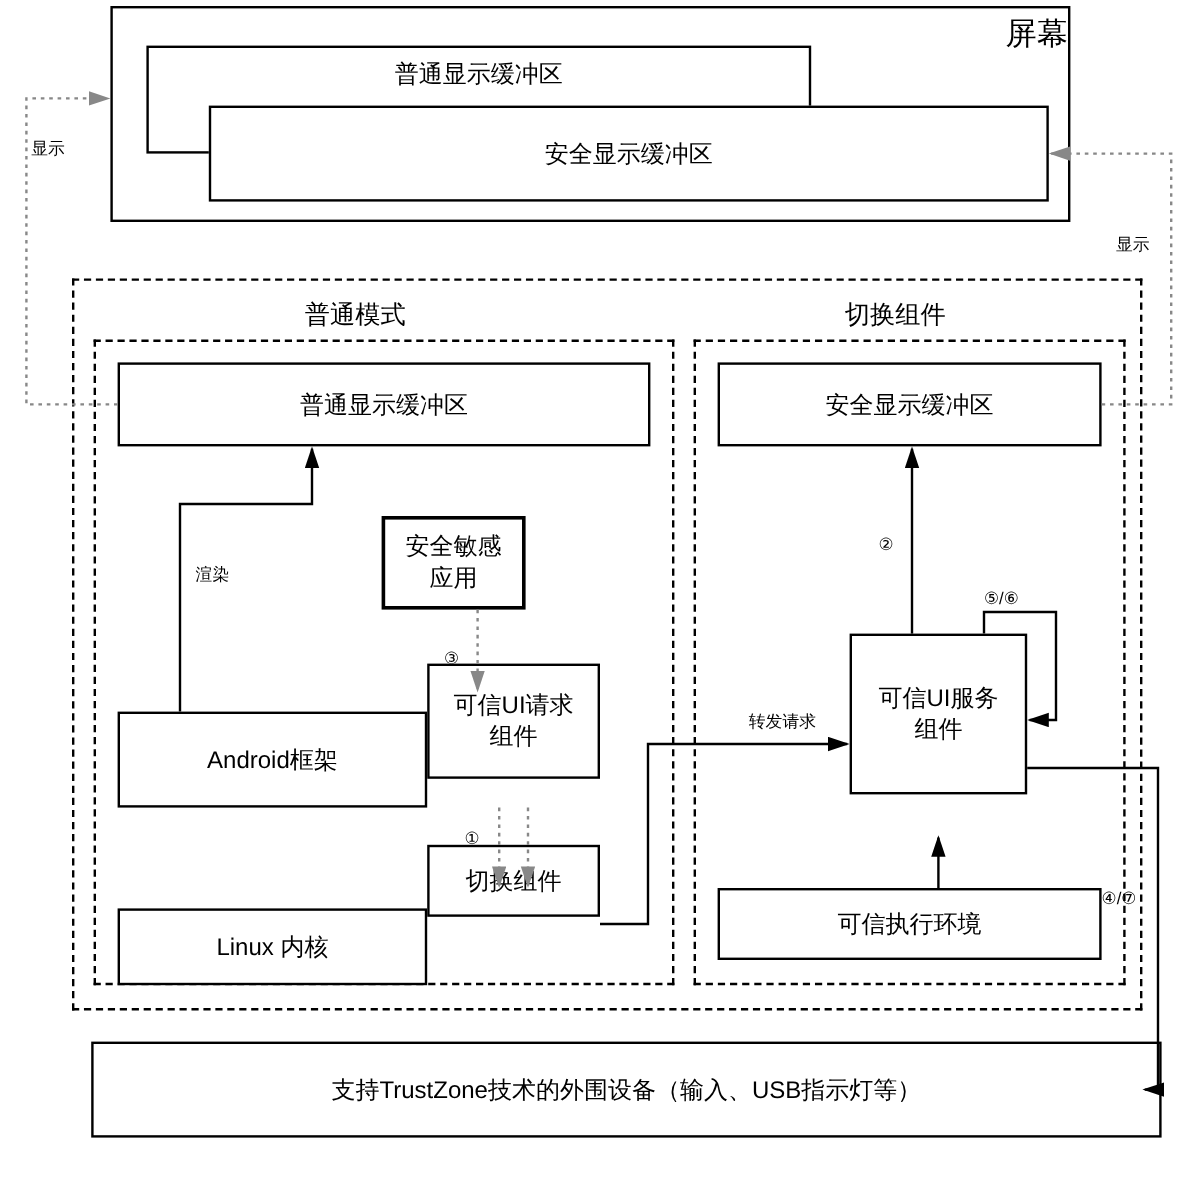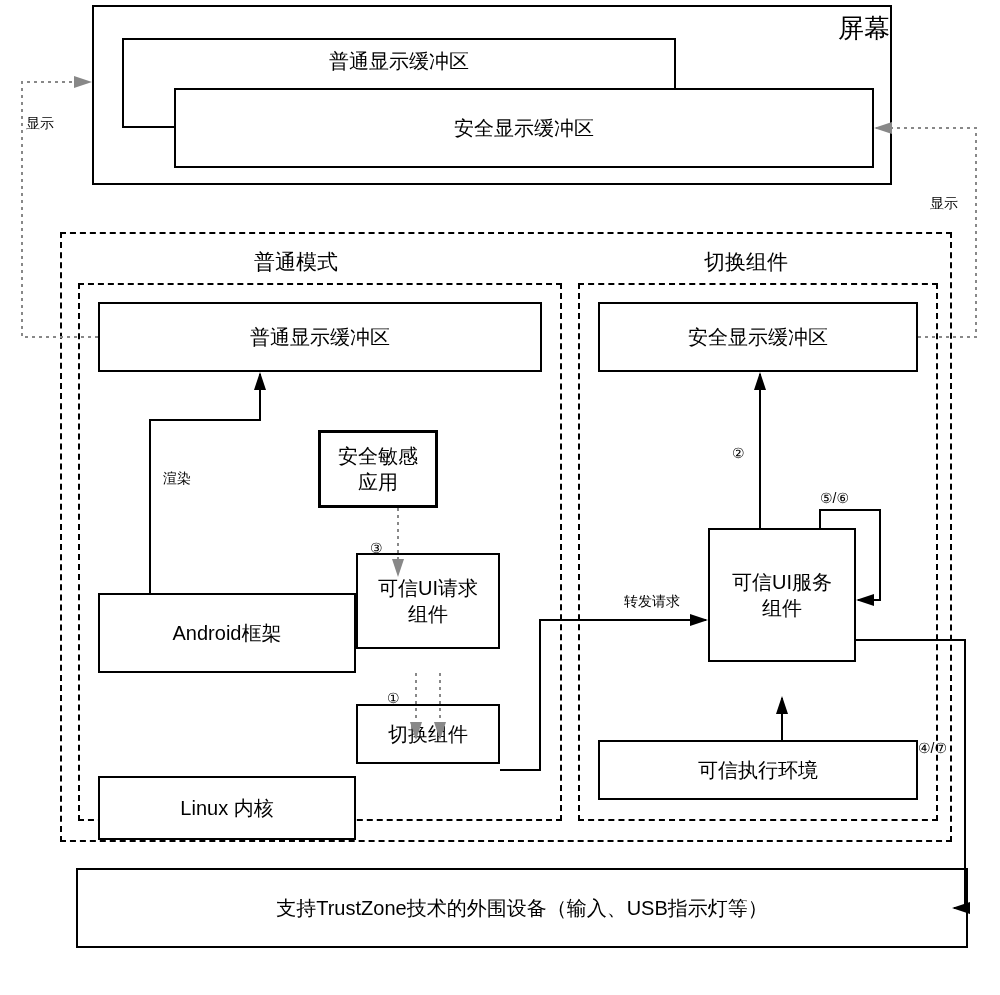--- a/index.html
+++ b/index.html
@@ -90,21 +90,21 @@
 <div class="box" style="left:98px; top:593px; width:258px; height:80px;align-items:center;">
   <span>Android框架</span>
 </div>
 
 <div class="box" style="left:356px; top:553px; width:144px; height:96px; line-height:1.3;">
   <span style="display:inline-block; width:110px;">可信UI请求组件</span>
 </div>
 
 <div class="lbl" style="left:387px; top:690px;">①</div>
 
-<div class="box" style="left:98px; top:776px; width:258px; height:64px;">
+<div class="box" style="left:98px; top:757px; width:258px; height:64px;">
   <span>Linux 内核</span>
 </div>
 
 <div class="box" style="left:356px; top:704px; width:144px; height:60px;">
   <span>切换组件</span>
 </div>
 
 <div class="lbl" style="left:732px; top:445px;">②</div>
 
 <div class="lbl" style="left:820px; top:490px;">⑤/⑥</div>

